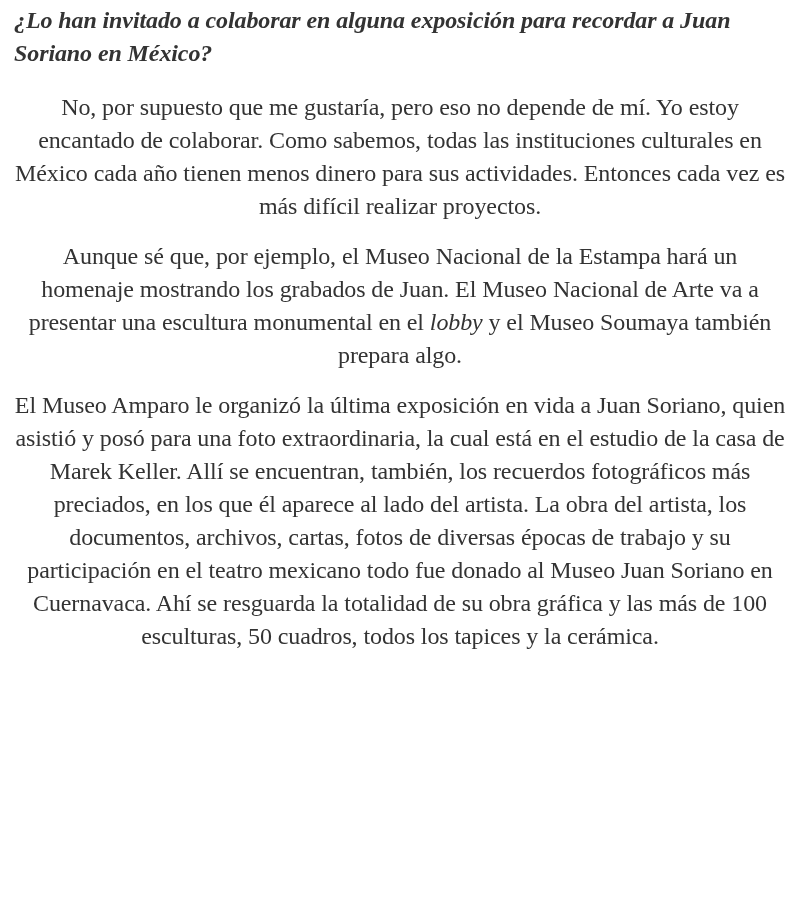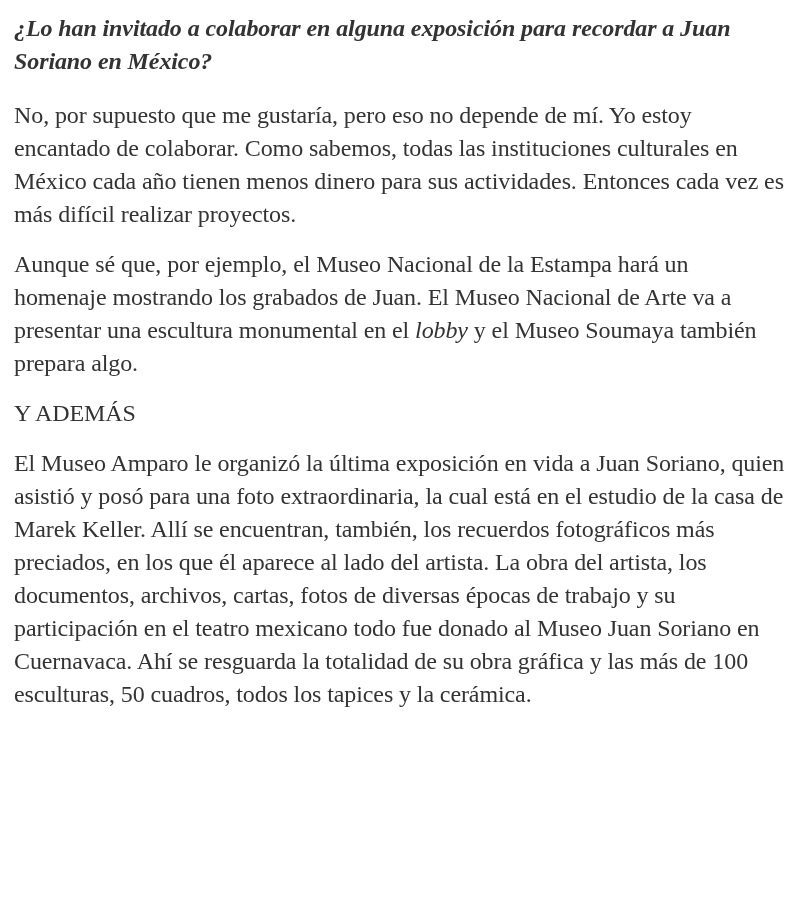--- a/index.html
+++ b/index.html
@@ -18,48 +18,48 @@
     width: 800px;
     padding: 2px 14px 0 14px;
     color: #333333;
     font-family: "Liberation Serif", "DejaVu Serif", serif;
     font-size: 24px;
     line-height: 33px;
     letter-spacing: -0.1px;
   }
   .article p {
     margin: 17px 0 15px 0;
+    text-align: center;
   }
   .question {
     font-size: 24px;
     line-height: 33px;
     font-weight: 700;
     font-style: italic;
     margin: 18px 0 21px 0;
   }
   .article > :first-child {
-    margin-top: 10px;
+    margin-top: 2px;
   }
   .caps-line {
     margin: 0 0 15px 0;
   }
   em.inline-italic {
   }
 </style>
 </head>
 <body>
 
 <main class="article">
 
   <h2 class="question">¿Lo han invitado a colaborar en alguna exposición para recordar a Juan Soriano en México?</h2>
 
   <p>No, por supuesto que me gustaría, pero eso no depende de mí. Yo estoy encantado de colaborar. Como sabemos, todas las instituciones culturales en México cada año tienen menos dinero para sus actividades. Entonces cada vez es más difícil realizar proyectos.</p>
 
   <p><span>Aunque sé que, por ejemplo, el Museo Nacional de la Estampa hará un homenaje mostrando los grabados de Juan. El Museo Nacional de Arte va a presentar una escultura monumental en el </span><em class="inline-italic">lobby</em><span> y el Museo Soumaya también prepara algo.</span></p>
 
 
 
-  <p class="caps-line">Y ADEMÁS</p>
 
 
   <p>El Museo Amparo le organizó la última exposición en vida a Juan Soriano, quien asistió y posó para una foto extraordinaria, la cual está en el estudio de la casa de Marek Keller. Allí se encuentran, también, los recuerdos fotográficos más preciados, en los que él aparece al lado del artista. La obra del artista, los documentos, archivos, cartas, fotos de diversas épocas de trabajo y su participación en el teatro mexicano todo fue donado al Museo Juan Soriano en Cuernavaca. Ahí se resguarda la totalidad de su obra gráfica y las más de 100 esculturas, 50 cuadros, todos los tapices y la cerámica.</p>
 
 </main>
 
 </body></html>

